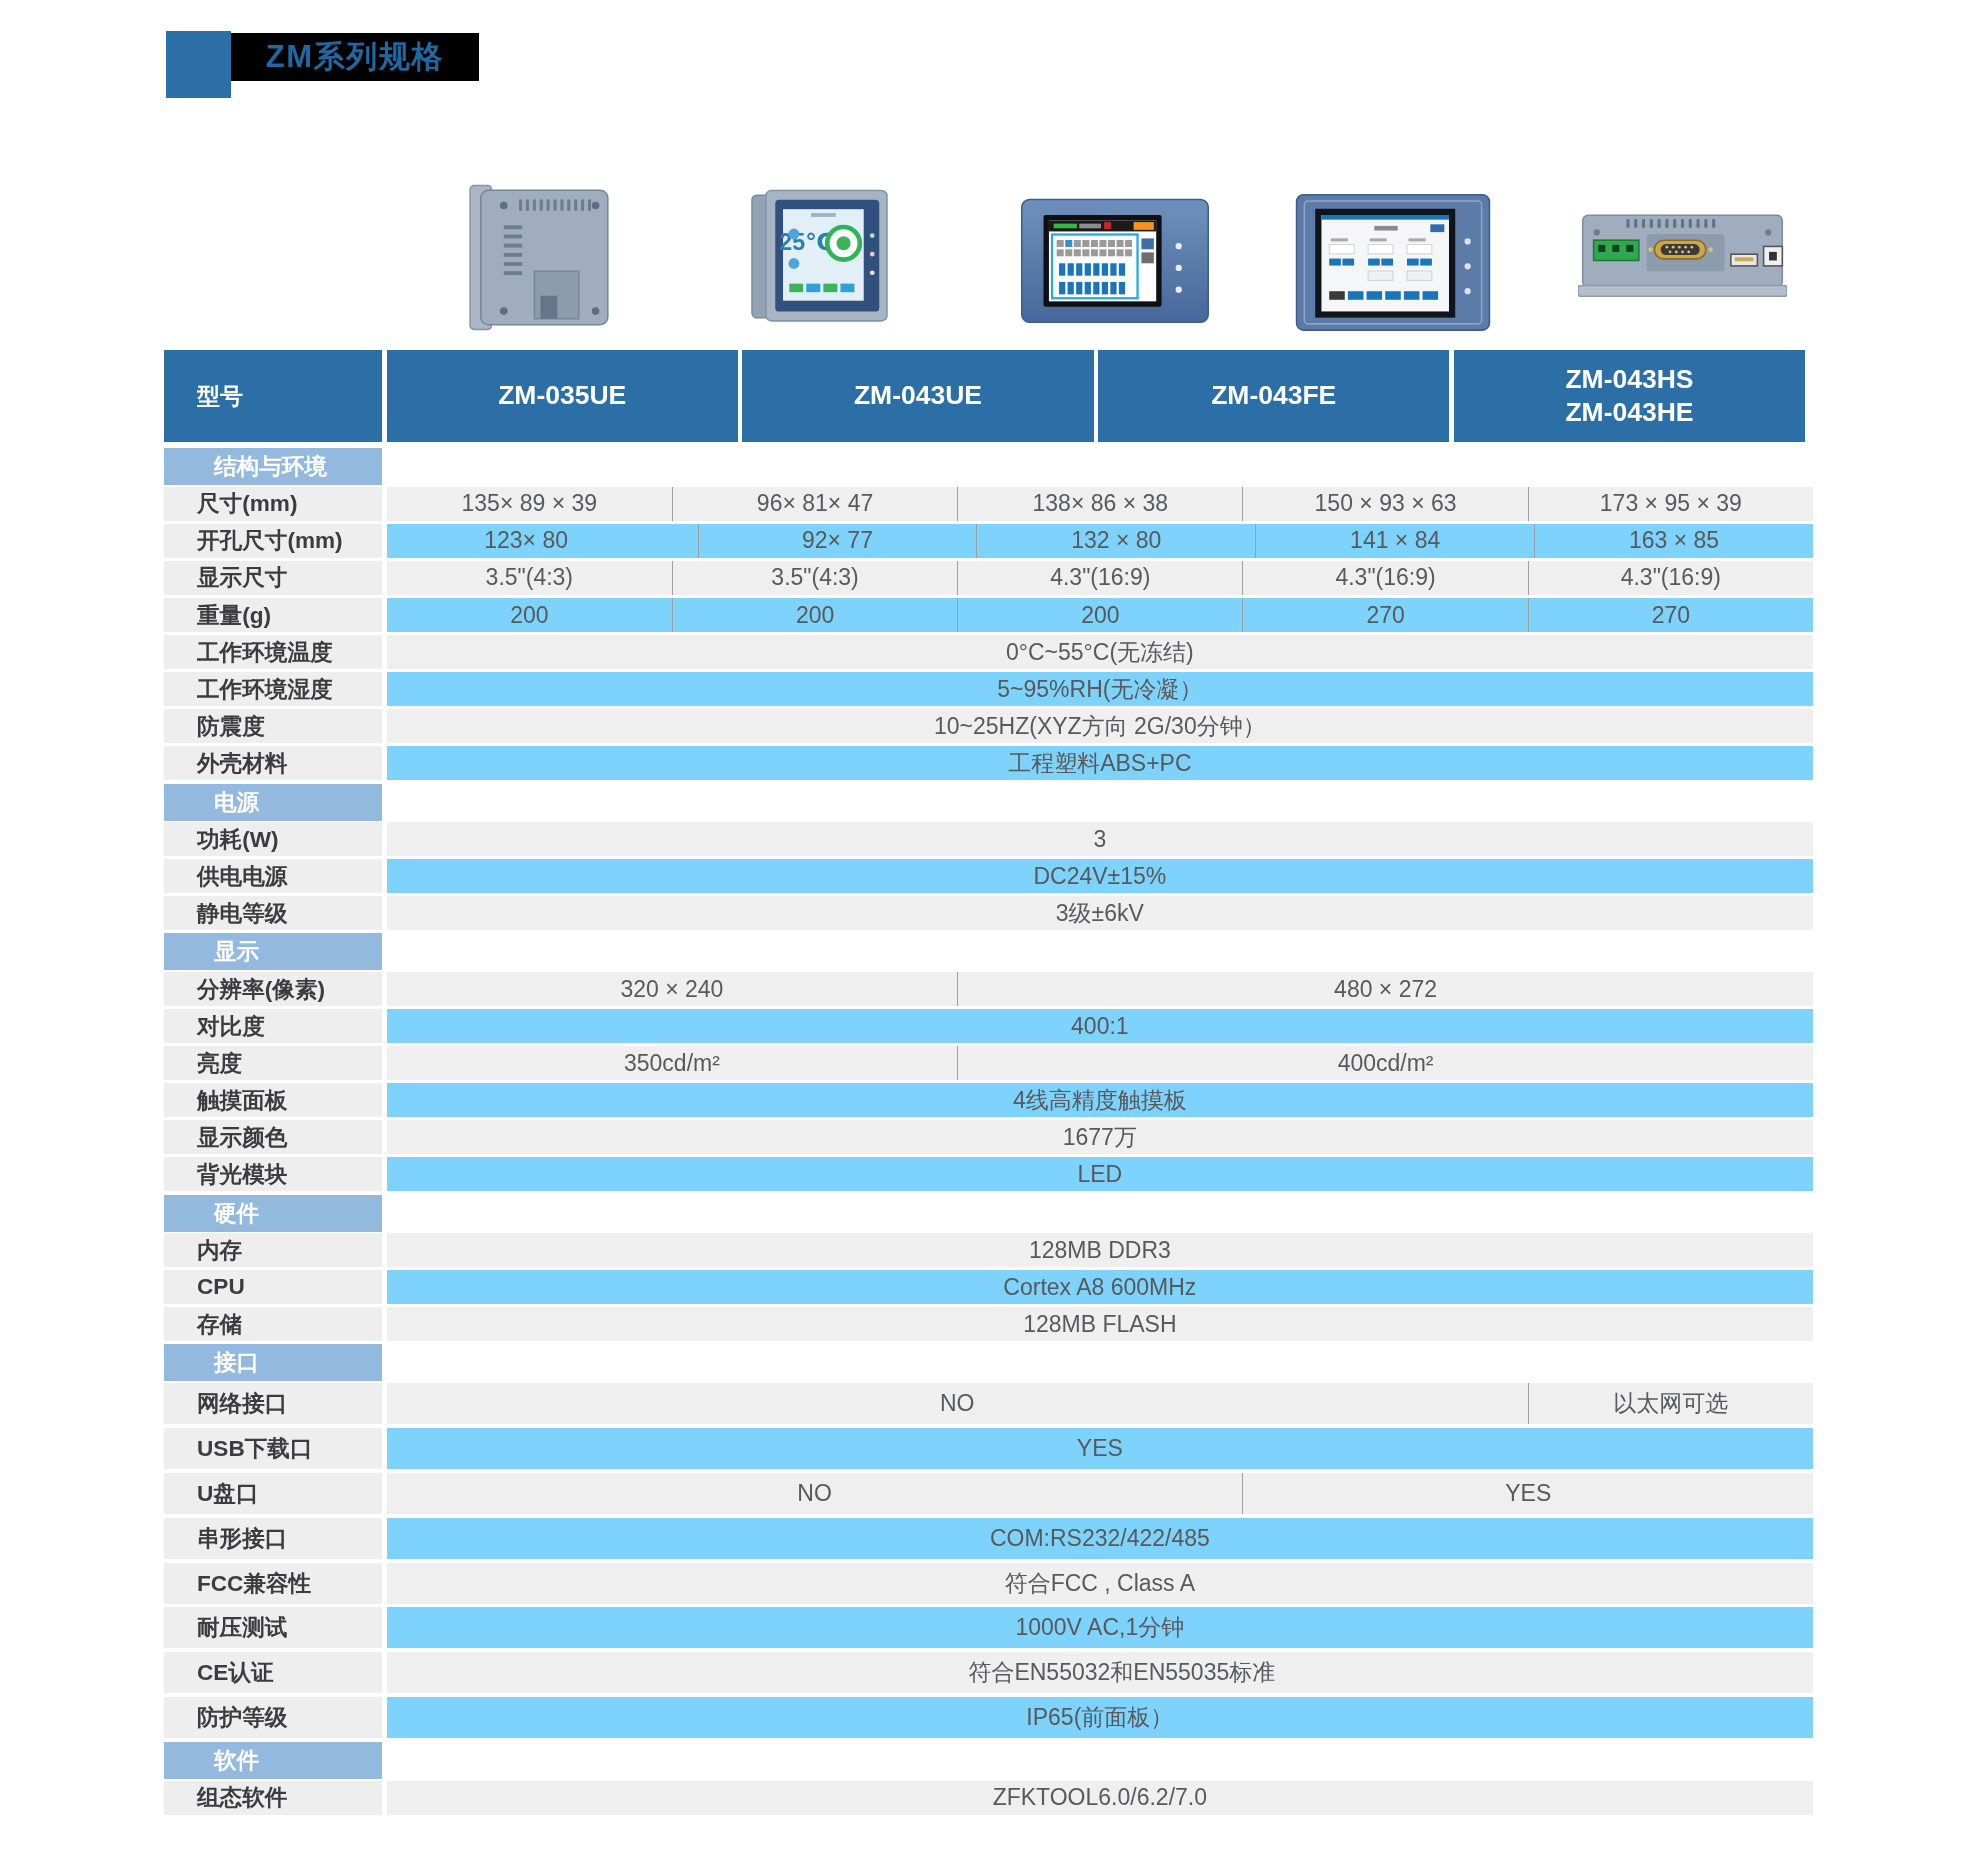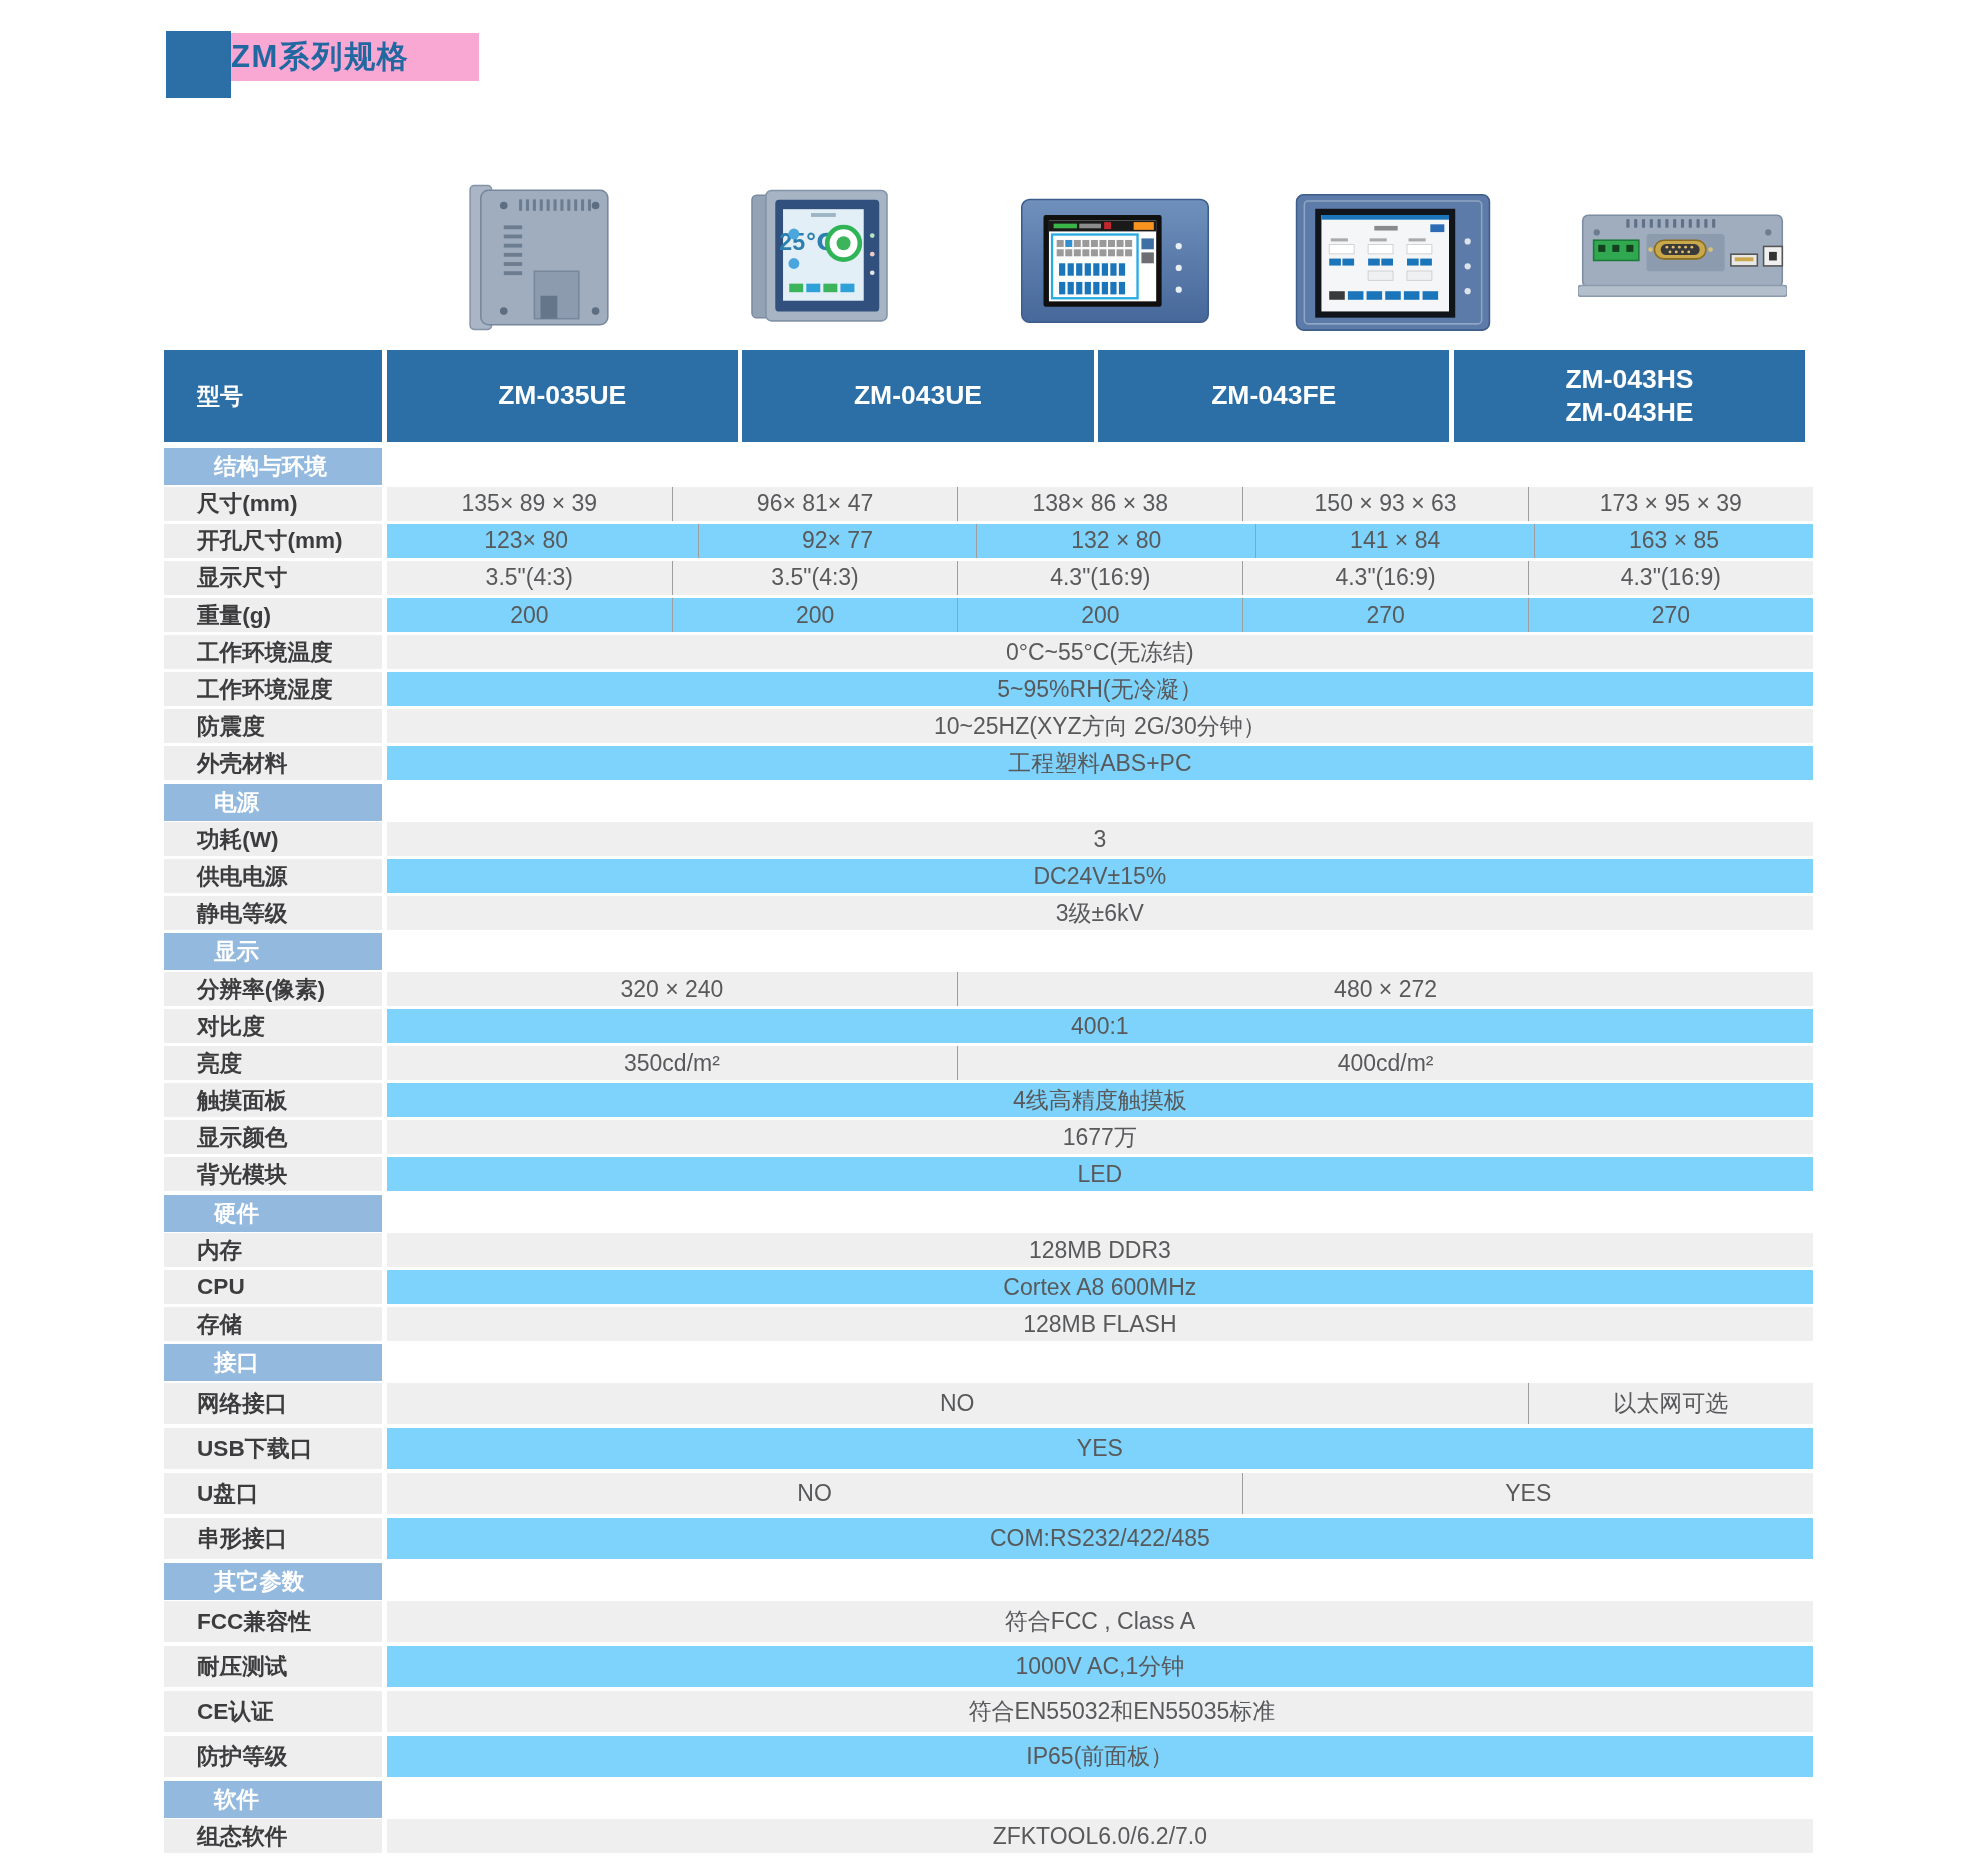--- a/index.html
+++ b/index.html
@@ -3,22 +3,22 @@
 <meta charset="utf-8">
 <style>
   html,body{margin:0;padding:0;background:#ffffff;}
   body{
     width:1986px;height:1870px;position:relative;overflow:hidden;
     font-family:"Liberation Sans","DejaVu Sans",sans-serif;
     -webkit-font-smoothing:antialiased;
   }
   
   .title-square{position:absolute;left:166px;top:31px;width:65px;height:67px;background:#2b6fa6;}
-  .title-bar{position:absolute;left:231px;top:33px;width:248px;height:48px;background:#f9a8d4;
-    display:flex;align-items:center;justify-content:flex-start;}
+  .title-bar{position:absolute;left:231px;top:33px;width:248px;height:48px;background:#000000;
+    display:flex;align-items:center;justify-content:center;}
   .title-text{font-size:31px;font-weight:bold;color:#2167a0;letter-spacing:1.6px;}
   
   .product{position:absolute;}
   
   .spec-table{position:absolute;left:164px;top:350px;width:1649px;}
   .head-row{display:flex;height:92px;margin-bottom:6.2px;}
   .head-cell{background:#2b6fa6;color:#fff;display:flex;align-items:center;justify-content:center;
     font-weight:bold;font-size:26.5px;margin-right:4.7px;text-align:center;white-space:pre-line;line-height:1.25;}
   .head-cell:last-child{margin-right:8px;}
   .head-cell.model-label{width:218px;flex:none;justify-content:flex-start;padding-left:33px;
@@ -433,23 +433,20 @@
           <div class="data-cell" style="width: 60%;">NO</div>
           <div class="data-cell divided" style="width: 40%;">YES</div>
         </div>
       </div>
       <div class="spec-row tall">
         <div class="label-cell">串形接口</div>
         <div class="data-strip dark">
           <div class="data-cell" style="width: 100%;">COM:RS232/422/485</div>
         </div>
       </div>
-      <div class="section-row">
-        <div class="section-title">其它参数</div>
-      </div>
       <div class="spec-row tall">
         <div class="label-cell">FCC兼容性</div>
         <div class="data-strip light">
           <div class="data-cell" style="width: 100%;">符合FCC , Class A</div>
         </div>
       </div>
       <div class="spec-row tall">
         <div class="label-cell">耐压测试</div>
         <div class="data-strip dark">
           <div class="data-cell" style="width: 100%;">1000V AC,1分钟</div>

